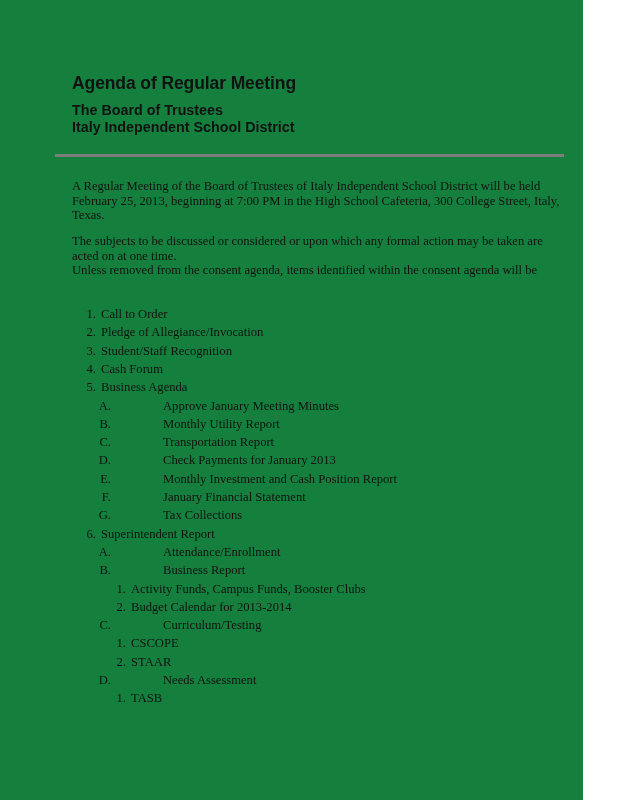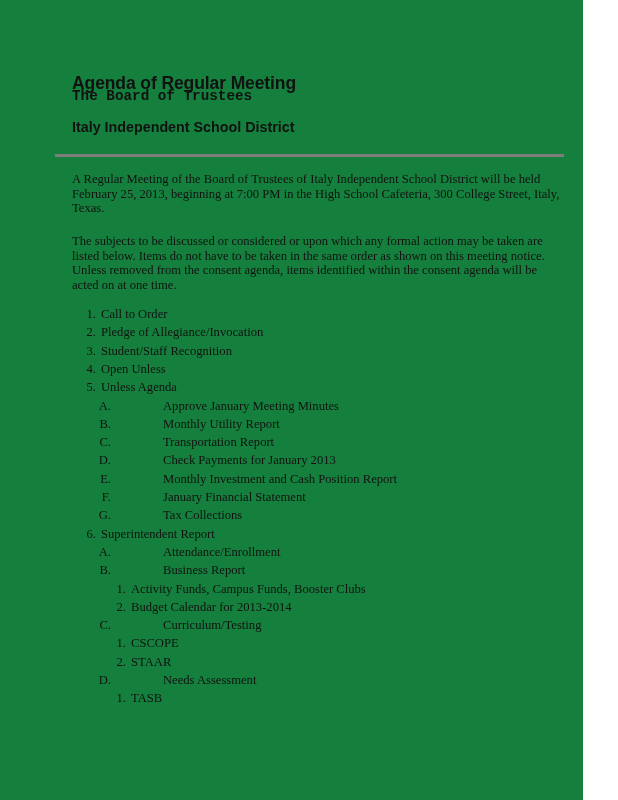--- a/index.html
+++ b/index.html
@@ -8,33 +8,33 @@
   .title {
     position: absolute; left: 72px; top: 73px;
     font-family: "Liberation Sans", sans-serif; font-weight: bold;
     font-size: 17.5px; letter-spacing: -0.1px; color: #111; white-space: nowrap;
   }
   .sub {
     position: absolute; left: 72px;
     font-family: "Liberation Sans", sans-serif; font-weight: bold;
     font-size: 14.3px; color: #111; white-space: nowrap;
   }
-  .sub1 { top: 88px; font-family: Liberation Mono, monospace; }
+  .sub1 { top: 102px; }
   .sub2 { top: 119px; }
   .divider {
     position: absolute; left: 55px; top: 154px; width: 509px; height: 3px;
     background: #7d7d7d;
   }
   .para {
     position: absolute; left: 72px;
     font-family: "Liberation Serif", serif; font-size: 12.6px;
     line-height: 14.7px; color: #111; white-space: nowrap;
   }
   .para div { height: 14.7px; }
-  .p1 { top: 172px; }
+  .p1 { top: 179px; }
   .p2 { top: 234px; }
   .agenda { position: absolute; left: 0; top: 307px; width: 618px;
     font-family: "Liberation Serif", serif; font-size: 12.6px; color: #111; }
   .row { position: absolute; height: 16px; white-space: nowrap; }
   .row .mk { position: absolute; top: 0; text-align: right; }
   .row .tx { position: absolute; top: 0; }
   .lvl1 .mk { left: 76px; width: 20px; }
   .lvl1 .tx { left: 101px; text-align: right; }
   .lvl2 .mk { left: 86px; width: 25px; }
   .lvl2 .tx { left: 116px; margin-left: 47px; }
@@ -51,45 +51,44 @@
   <div class="divider"></div>
 
   <div class="para p1">
     <div>A Regular Meeting of the Board of Trustees of Italy Independent School District will be held</div>
     <div>February 25, 2013, beginning at 7:00 PM in the High School Cafeteria, 300 College Street, Italy,</div>
     <div>Texas.</div>
   </div>
 
   <div class="para p2">
     <div>The subjects to be discussed or considered or upon which any formal action may be taken are</div>
-    <div>listed below. Items do not have to be taken in the same order as shown on this meeting notice.</div>
+    <div>acted on at one time.</div>
     <div>Unless removed from the consent agenda, items identified within the consent agenda will be</div>
-    <div>acted on at one time.</div>
   </div>
 
   <div class="agenda">
     <div class="row lvl1" style="top:0px">
         <span class="mk">1.</span>
         <span class="tx">Call to Order</span>
       </div>
     <div class="row lvl1" style="top:18.3px">
         <span class="mk">2.</span>
         <span class="tx">Pledge of Allegiance/Invocation</span>
       </div>
     <div class="row lvl1" style="top:36.6px">
         <span class="mk">3.</span>
         <span class="tx">Student/Staff Recognition</span>
       </div>
     <div class="row lvl1" style="top:54.9px">
         <span class="mk">4.</span>
-        <span class="tx">Open Unless</span>
+        <span class="tx">Cash Forum</span>
       </div>
     <div class="row lvl1" style="top:73.2px">
         <span class="mk">5.</span>
-        <span class="tx">Unless Agenda</span>
+        <span class="tx">Business Agenda</span>
       </div>
     <div class="row lvl2" style="top:91.5px">
         <span class="mk">A.</span>
         <span class="tx">Approve January Meeting Minutes</span>
       </div>
     <div class="row lvl2" style="top:109.8px">
         <span class="mk">B.</span>
         <span class="tx">Monthly Utility Report</span>
       </div>
     <div class="row lvl2" style="top:128.1px">

